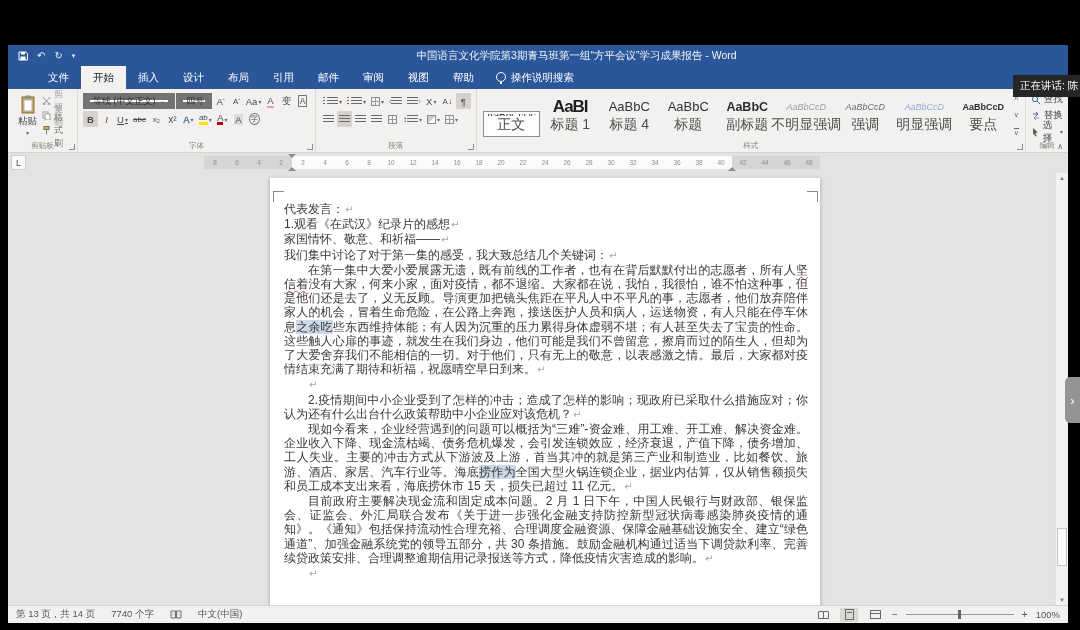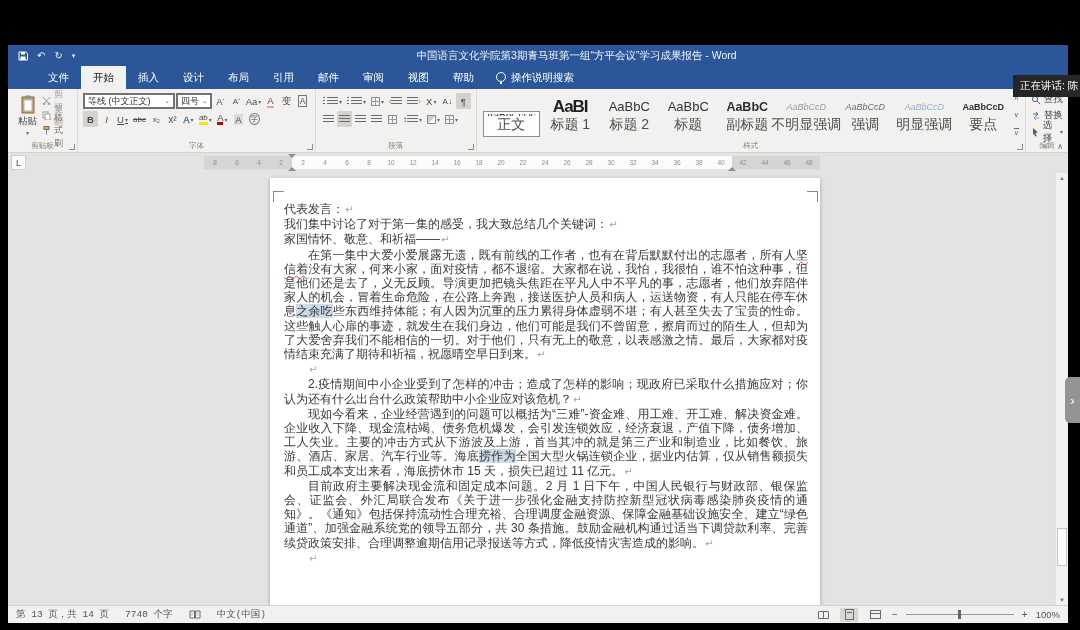--- a/index.html
+++ b/index.html
@@ -46,21 +46,21 @@
   .mbtn { min-width:15px; height:16px; padding:0 2px; display:flex; align-items:center; justify-content:center; font-size:9.5px; color:#4a4a4a; border-radius:1px; }
   .mbtn.on { background:#d4d1ce; }
   .mbtn .dd { font-size:6px; color:#6a6a6a; margin-left:1px; }
   .dim { color:#a09f9d; }
 
   
   .pastebig { width:38px; display:flex; flex-direction:column; align-items:center; justify-content:center; gap:1px; font-size:9.5px; color:#4a4a4a; }
   .cliprow { display:flex; align-items:center; gap:3px; font-size:9px; color:#8f8e8c; height:15px; }
 
   
-  .combo { background:#fff; border:2px solid #737373; font-size:9px; color:#333; height:16px; display:flex; align-items:center; padding:0 3px; gap:3px; white-space:nowrap; }
+  .combo { background:#fff; border:7px solid #737373; font-size:9px; color:#333; height:16px; display:flex; align-items:center; padding:0 3px; gap:3px; white-space:nowrap; }
   .combo .dd { font-size:6.5px; color:#555; }
 
   .b { font-weight:bold; } .i { font-style:italic; } .u { text-decoration:underline; }
   .strike { text-decoration:line-through; }
   .hl { border-bottom:3px solid #f3e600; line-height:9px; }
   .fc { border-bottom:3px solid #c00000; line-height:9px; }
   .oA { color:#3b6aa0; -webkit-text-stroke:.3px #3b6aa0; }
   .boxA { border:1px solid #777; padding:0 1px; font-size:8.5px; }
 
   
@@ -122,21 +122,21 @@
   .cm { position:absolute; width:11px; height:11px; }
   .cm.tl { left:3px; top:13px; border-left:1px solid #8a8a8a; border-top:1px solid #8a8a8a; }
   .cm.tr { right:2px; top:13px; border-right:1px solid #8a8a8a; border-top:1px solid #8a8a8a; }
 
   .vscroll { position:absolute; right:0; top:0; bottom:0; width:13px; background:#f3f2f0; border-left:1px solid #e2e0de; }
   .varrow { position:absolute; left:0; right:0; text-align:center; font-size:6px; color:#7a7a7a; }
   .vthumb { position:absolute; left:1px; width:10px; height:38px; top:355px; background:#fdfdfd; border:1px solid #c6c5c3; }
 
   
   .statusbar { height:18px; background:#f2f1ef; border-top:1px solid #d5d3d1; display:flex; align-items:center; padding:0 8px; font-size:9.5px; color:#555; flex:0 0 auto; }
-  .sitem { margin-right:16px; white-space:nowrap;font-family:Liberation Mono, monospace; }
+  .sitem { margin-right:16px; white-space:nowrap; }
   .sb-right { margin-left:auto; display:flex; align-items:center; gap:8px; }
   .viewbtn { width:18px; height:14px; display:flex; align-items:center; justify-content:center; }
   .viewbtn.on { background:#d9d7d4; }
   .vb-read { width:11px; height:8px; border:1px solid #6a6a6a; border-radius:1px 1px 0 0; position:relative; }
   .vb-read::after { content:""; position:absolute; left:4px; top:0; bottom:0; width:1px; background:#6a6a6a; }
   .vb-print { width:9px; height:11px; border:1px solid #6a6a6a; position:relative; }
   .vb-print::after { content:""; position:absolute; left:1px; right:1px; top:2px; height:1px; background:#6a6a6a; }
   .vb-web { width:11px; height:9px; border:1px solid #6a6a6a; position:relative; }
   .vb-web::after { content:""; position:absolute; left:0; right:0; top:2px; height:1px; background:#6a6a6a; }
   .ztrack { width:108px; height:1px; background:#9a9a9a; position:relative; }
@@ -379,21 +379,21 @@
           <div class="sgitem v-normal selected">
             <div class="sample">AaBbCcDc</div>
             <div class="slabel">正文</div>
           </div>
           <div class="sgitem v-h1">
             <div class="sample">AaBI</div>
             <div class="slabel">标题 1</div>
           </div>
           <div class="sgitem v-h2">
             <div class="sample">AaBbC</div>
-            <div class="slabel">标题 2</div>
+            <div class="slabel">标题 4</div>
           </div>
           <div class="sgitem v-title">
             <div class="sample">AaBbC</div>
             <div class="slabel">标题</div>
           </div>
           <div class="sgitem v-subtitle">
             <div class="sample">AaBbC</div>
             <div class="slabel">副标题</div>
           </div>
           <div class="sgitem v-subtle">
@@ -499,22 +499,23 @@
           <span class="rcell">48</span>
         </div>
       </div>
   </div>
 
   <div class="docarea">
     <div class="page" id="page">
       <span class="cm tl"></span>
       <span class="cm tr"></span>
     <p><span>代表发言：</span><span class="pmark">↵</span></p>
+        <p><span>1.观看《在武汉》纪录片的感想</span><span class="pmark">↵</span></p>
+        <p><span>家国情怀、敬意、和祈福——</span><span class="pmark">↵</span></p>
         <p><span>我们集中讨论了对于第一集的感受，我大致总结几个关键词：</span><span class="pmark">↵</span></p>
-        <p><span>家国情怀、敬意、和祈福——</span><span class="pmark">↵</span></p>
         <p class="indent"><span>在第一集中大爱小爱展露无遗，既有前线的工作者，也有在背后默默付出的志愿者，所有人</span><span class="mark-spell">坚信着</span><span>没有大家，何来小家，面对疫情，都不退缩。大家都在说，我怕，我很怕，谁不怕这种事，但是他们还是去了，义无反顾。导演更加把镜头焦距在平凡人中不平凡的事，志愿者，他们放弃陪伴家人的机会，冒着生命危险，在公路上奔跑，接送医护人员和病人，运送物资，有人只能在停车休息</span><span class="mark-grammar">之余吃</span><span>些东西维持体能；有人因为沉重的压力累得身体虚弱不堪；有人甚至失去了宝贵的性命。这些触人心扉的事迹，就发生在我们身边，他们可能是我们不曾留意，擦肩而过的陌生人，但却为了大爱舍弃我们不能相信的一切。对于他们，只有无上的敬意，以表感激之情。最后，大家都对疫情结束充满了期待和祈福，祝愿晴空早日到来。</span><span class="pmark">↵</span></p>
         <p class="indent"><span class="pmark">↵</span></p>
         <p class="indent"><span>2.疫情期间中小企业受到了怎样的冲击；造成了怎样的影响；现政府已采取什么措施应对；你认为还有什么出台什么政策帮助中小企业应对该危机？</span><span class="pmark">↵</span></p>
         <p class="indent"><span>现如今看来，企业经营遇到的问题可以概括为“三难”-资金难、用工难、开工难、解决资金难。企业收入下降、现金流枯竭、债务危机爆发，会引发连锁效应，经济衰退，产值下降，债务增加、工人失业。主要的冲击方式从下游波及上游，首当其冲的就是第三产业和制造业，比如餐饮、旅游、酒店、家居、汽车行业等。海底</span><span class="mark-grammar">捞作为</span><span>全国大型火锅连锁企业，据业内估算，仅从销售额损失和员工成本支出来看，海底捞休市 15 天，损失已超过 11 亿元。</span><span class="pmark">↵</span></p>
         <p class="indent"><span>目前政府主要解决现金流和固定成本问题。2 月 1 日下午，中国人民银行与财政部、银保监会、证监会、外汇局联合发布《关于进一步强化金融支持防控新型冠状病毒感染肺炎疫情的通知》。《通知》包括保持流动性合理充裕、合理调度金融资源、保障金融基础设施安全、建立“绿色通道”、加强金融系统党的领导五部分，共 30 条措施。鼓励金融机构通过适当下调贷款利率、完善续贷政策安排、合理调整逾期信用记录报送等方式，降低疫情灾害造成的影响。</span><span class="pmark">↵</span></p>
         <p class="indent"><span class="pmark">↵</span></p>
       </div>
     <div class="vscroll">
       <span class="varrow" style="top:2px">▲</span>
       <div class="vthumb"></div>

